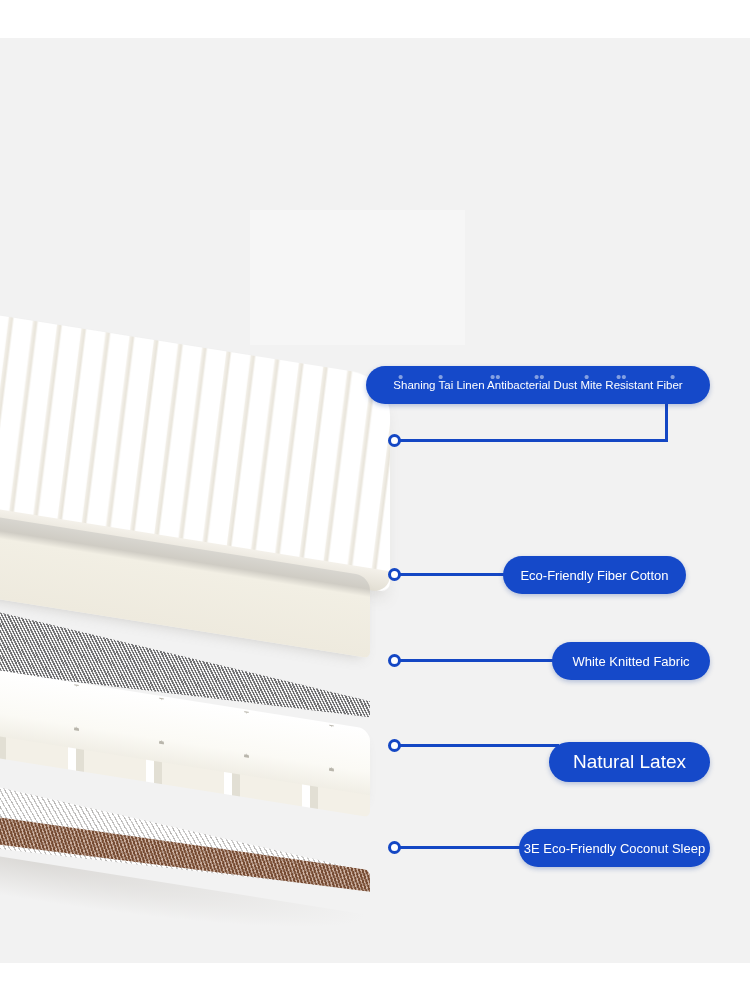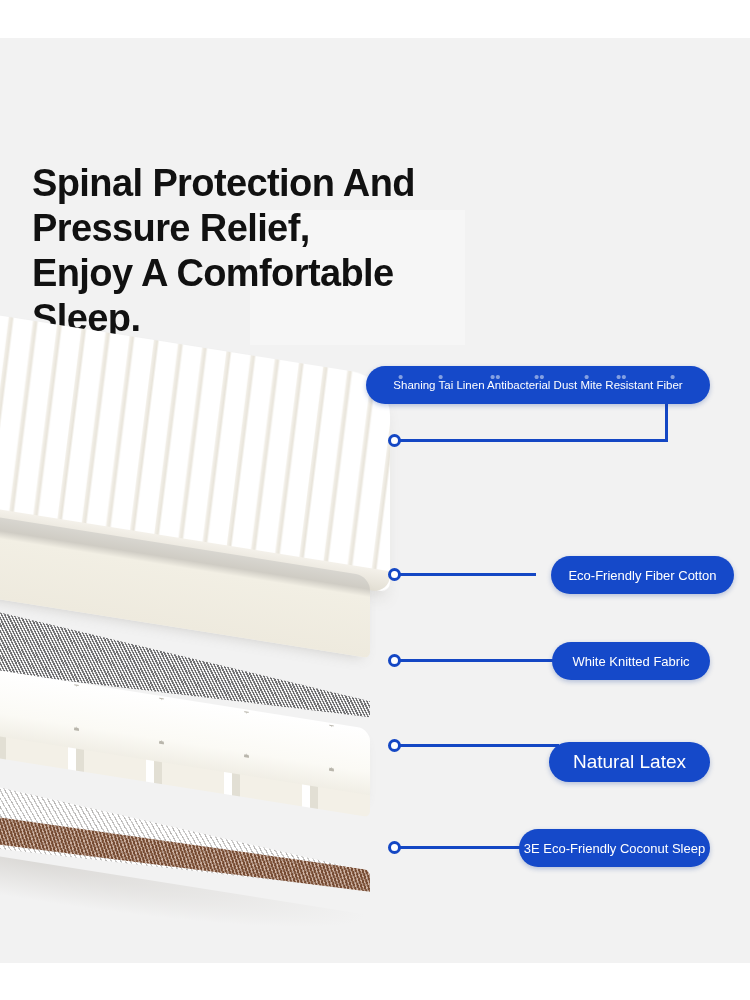--- a/index.html
+++ b/index.html
@@ -229,24 +229,20 @@
 </style>
 </head>
 <body>
 
 <div id="page">
 
   <div class="card">
 
     <div class="headline-glow"></div>
 
-    <h1 class="headline">Spinal Protection And
-Pressure Relief,
-Enjoy A Comfortable
-Sleep.</h1>
 
     <div class="mattress">
       <div class="layer-quilt"></div>
       <div class="layer-quilt-edge"></div>
       <div class="layer-cotton"></div>
       <div class="layer-knit"></div>
       <div class="layer-latex"></div>
       <div class="latex-holes"></div>
       <div class="layer-latex-teeth"></div>
       <div class="layer-coco-mesh"></div>
@@ -270,21 +266,21 @@
             <span style="left:250px;">••</span>
             <span style="left:304px;">•</span>
           </div>
           <span>Shaning Tai Linen Antibacterial Dust Mite Resistant Fiber</span>
         </div>
       </div>
 
       <div class="callout">
         <div class="dot" style="left:388px; top:530px;"></div>
         <div class="lead" style="left:396px; top:535px; width:140px;"></div>
-        <div class="pill medium" style="left:551px; top:518px; width:183px;">
+        <div class="pill medium" style="left:503px; top:518px; width:183px;">
           <span>Eco-Friendly Fiber Cotton</span>
         </div>
       </div>
 
       <div class="callout">
         <div class="dot" style="left:388px; top:616px;"></div>
         <div class="lead" style="left:396px; top:621px; width:166px;"></div>
         <div class="pill medium" style="left:552px; top:604px; width:158px;">
           <span>White Knitted Fabric</span>
         </div>

